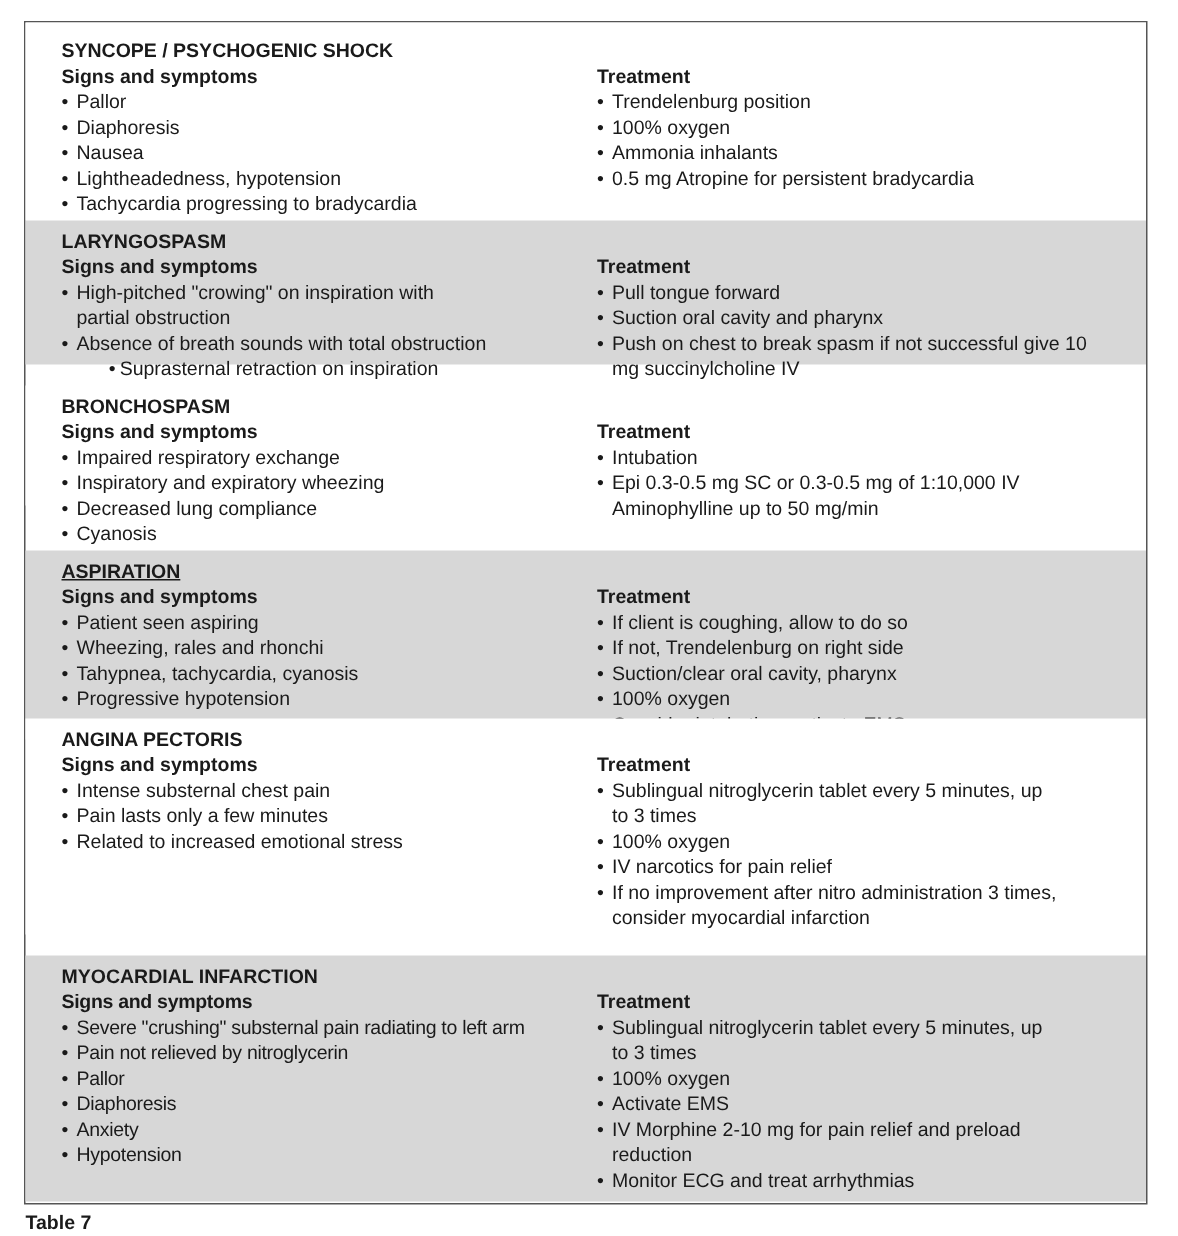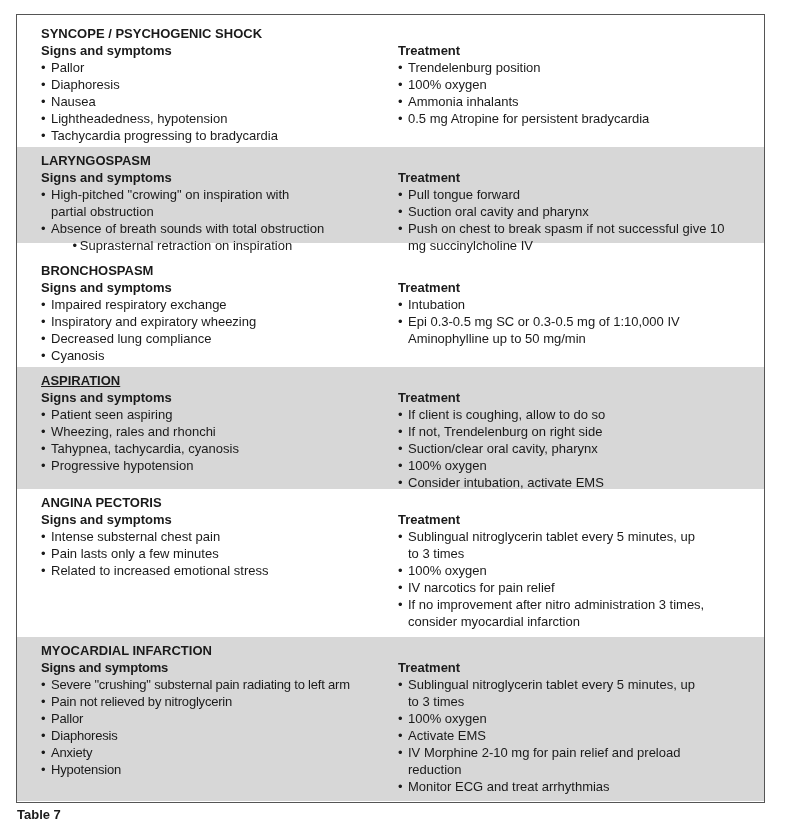--- a/index.html
+++ b/index.html
@@ -88,21 +88,21 @@
     <div class="col right" style="top:22px;">
       <div class="head">Treatment</div>
       <div class="item">If client is coughing, allow to do so</div>
       <div class="item">If not, Trendelenburg on right side</div>
       <div class="item">Suction/clear oral cavity, pharynx</div>
       <div class="item">100% oxygen</div>
       <div class="item">Consider intubation, activate EMS</div>
     </div>
   </div>
 
-  <div class="section white" style="top:474px;height:144px;">
+  <div class="section white" style="top:464px;height:144px;">
     <div class="title" style="top:5px;">ANGINA PECTORIS</div>
     <div class="col left" style="top:22px;">
       <div class="head">Signs and symptoms</div>
       <div class="item">Intense substernal chest pain</div>
       <div class="item">Pain lasts only a few minutes</div>
       <div class="item">Related to increased emotional stress</div>
     </div>
     <div class="col right" style="top:22px;width:330px;">
       <div class="head">Treatment</div>
       <div class="item" style="width:290px;">Sublingual nitroglycerin tablet every 5 minutes, up to 3 times</div>

